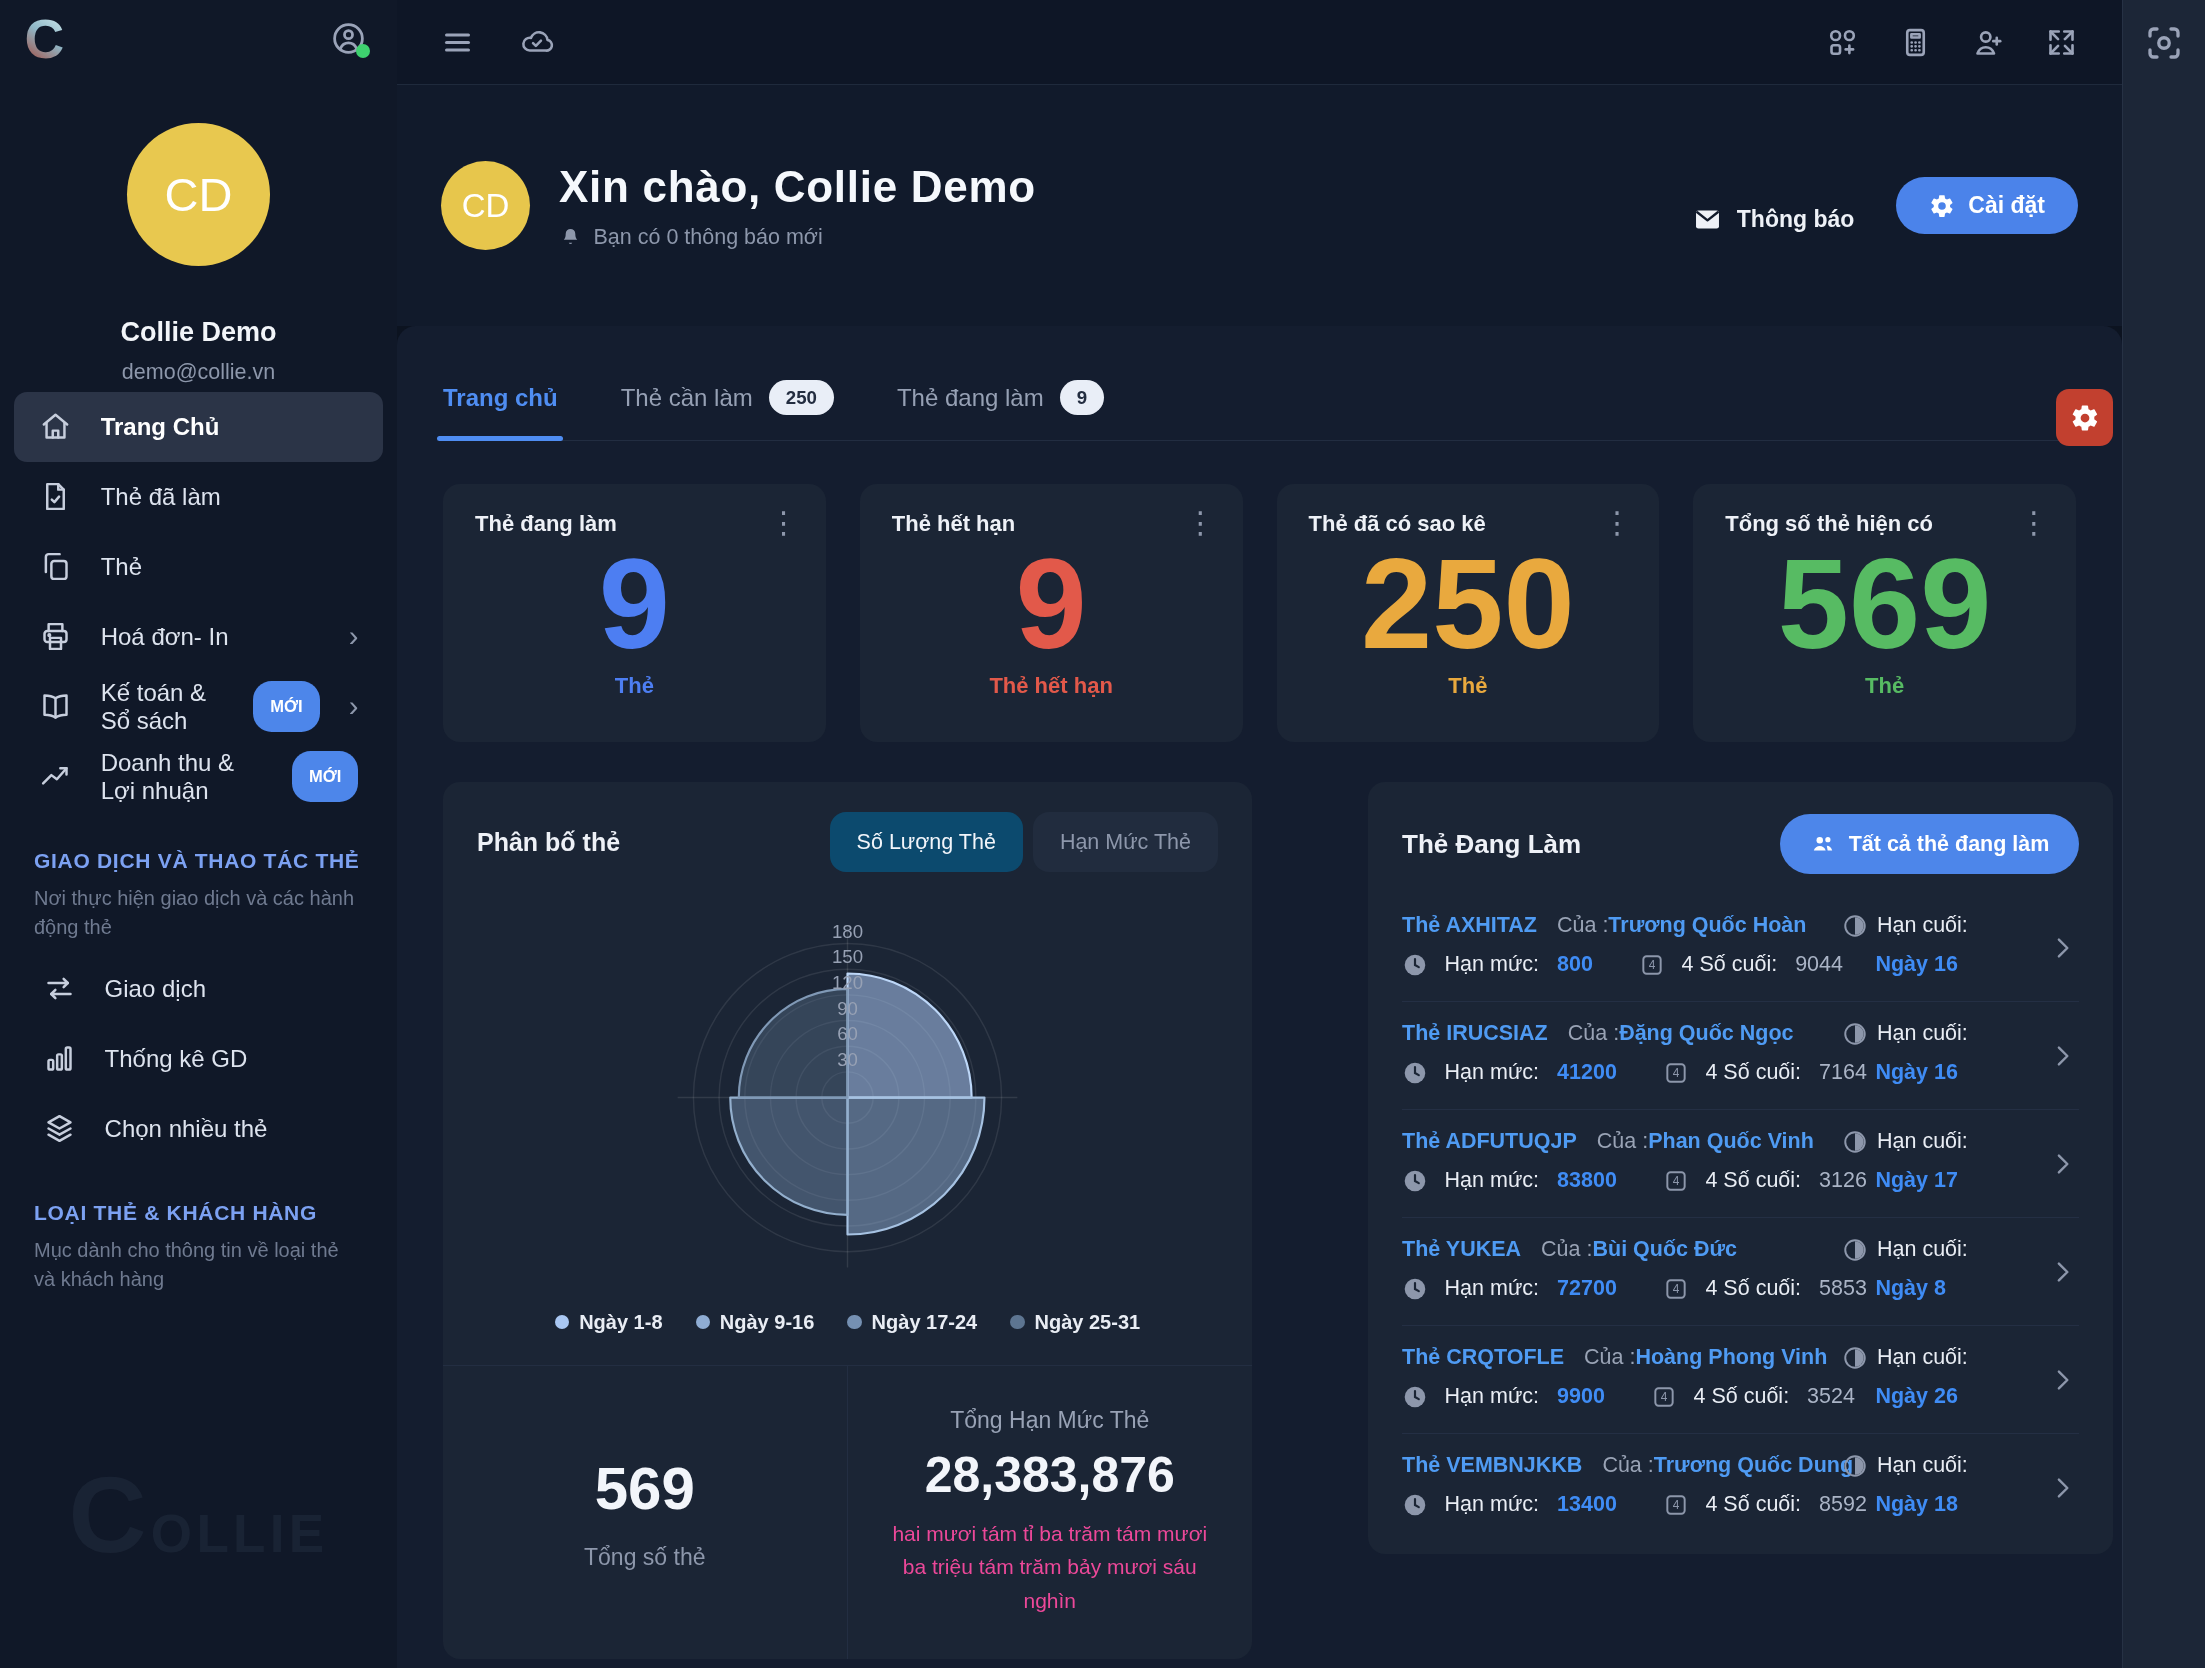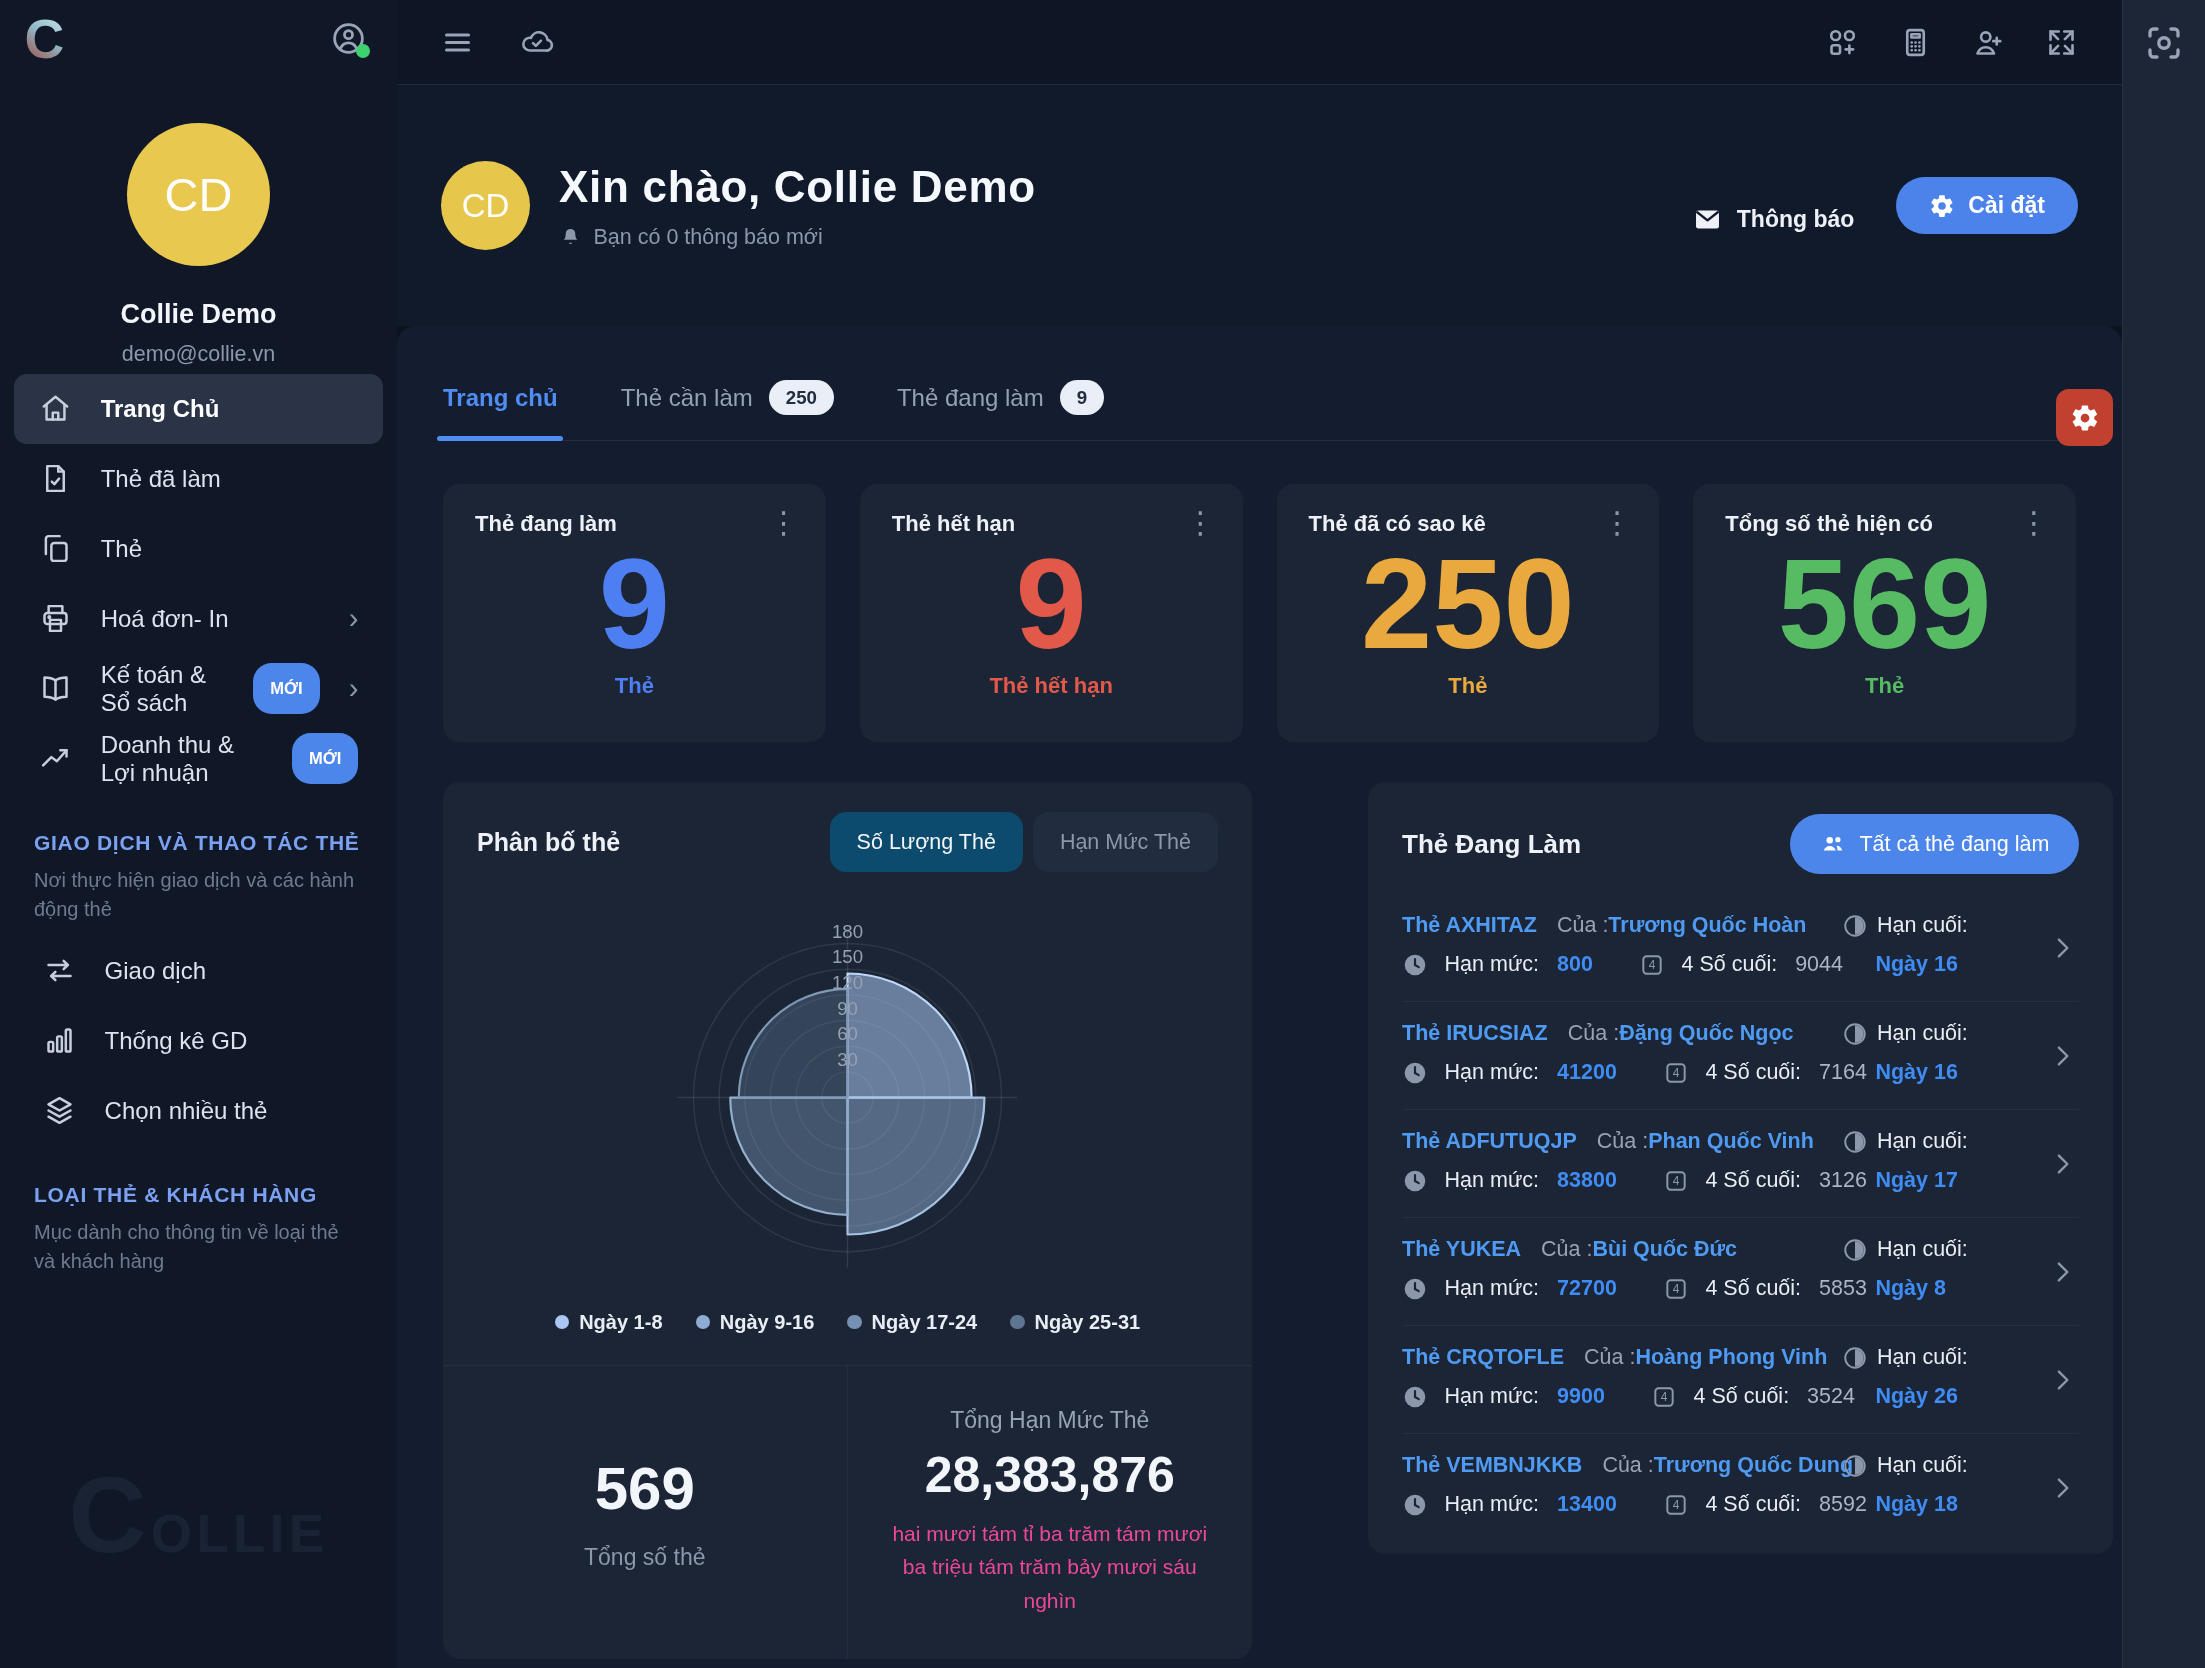--- a/index.html
+++ b/index.html
@@ -12,21 +12,21 @@
   .ic{display:block;}
   
   .sidebar{position:absolute;left:0;top:0;width:397px;height:1669px;background:#101828;box-sizing:border-box;}
   .sb-logo{position:absolute;left:24.4px;top:7.2px;font-size:55px;font-weight:bold;
     background:linear-gradient(215deg,#d9eef0 5%,#8fb8c8 45%,#a63a2c 95%);
     -webkit-background-clip:text;background-clip:text;color:transparent;}
   .sb-account{position:absolute;right:30px;top:20px;color:#9aa3b8;}
   .sb-account .dot{position:absolute;right:-2.9px;bottom:-1.4px;width:14.3px;height:14.3px;border-radius:50%;background:#3ed16f;}
   .sb-avatar{width:143px;height:143px;border-radius:50%;background:#e8c84f;margin:123px auto 0;
     display:flex;align-items:center;justify-content:center;font-size:47px;color:#fff;}
-  .sb-name{text-align:center;margin-top:33px;font-size:27px;font-weight:bold;color:#f2f5f9;}
+  .sb-name{text-align:center;margin-top:51px;font-size:27px;font-weight:bold;color:#f2f5f9;}
   .sb-email{text-align:center;margin-top:11.5px;font-size:21.5px;color:#8d97ab;}
   .nav{margin-top:7.2px;padding:0 14.3px;}
   .nav-item{height:70px;display:flex;align-items:center;padding:0 24.4px;border-radius:13px;
     color:#dde3ee;font-size:24px;gap:29px;cursor:pointer;}
   .nav-item.active{background:#2b3447;color:#ffffff;font-weight:600;}
   .nav-icon{width:33px;height:33px;color:#c7cedd;flex:none;}
   .nav-chevron{margin-left:auto;color:#8d97ab;font-size:29px;line-height:1;}
   .badge-new{background:#4d86ea;color:#fff;font-size:16.5px;font-weight:bold;padding:16px 17px;border-radius:18.7px;margin-left:11.5px;white-space:nowrap;}
   .sb-section{margin-top:37px;padding:0 20px 0 34px;}
   .sb-sec-title{font-size:21px;font-weight:bold;color:#7ca1f2;letter-spacing:0.7px;}
@@ -95,21 +95,21 @@
   .foot-right{flex:1;display:flex;flex-direction:column;align-items:center;justify-content:center;padding:0 40px;text-align:center;box-sizing:border-box;}
   .limit-title{font-size:23px;color:#98a2b5;}
   .limit-value{font-size:50px;font-weight:bold;color:#f2f5fa;margin:11.5px 0 13px;}
   .limit-words{font-size:21px;color:#ec4899;line-height:1.6;max-width:402px;}
   
   .list-card{position:absolute;top:456px;left:971px;right:8.6px;height:772px;background:#1b2535;border-radius:17px;
     padding:32px 34px;box-sizing:border-box;}
   .list-head{display:flex;align-items:center;justify-content:space-between;}
   .list-title{font-size:26px;font-weight:600;color:#eef1f7;}
   .all-btn{height:60px;border-radius:30px;background:#4d86ea;color:#fff;border:none;display:flex;align-items:center;gap:13px;
-    padding:0 30px;font-size:21.5px;font-weight:400;font-family:inherit;cursor:pointer;}
+    padding:0 30px;font-size:21.5px;font-weight:700;font-family:inherit;cursor:pointer;}
   .card-item{position:relative;height:108px;box-sizing:border-box;padding:18.7px 244px 0 0;border-bottom:1.4px solid #242f44;cursor:pointer;}
   .card-item:last-child{border-bottom:none;}
   .ci-row{display:flex;align-items:center;white-space:nowrap;}
   .ci-name{font-size:21.5px;font-weight:600;color:#4f9bf3;}
   .ci-ownerpfx{font-size:21.5px;color:#99a3b5;margin-left:20px;}
   .ci-owner{font-size:21.5px;color:#4f9bf3;font-weight:bold;}
   .ci-row2{margin-top:14.3px;gap:8px;}
   .ci-lbl{font-size:21.5px;color:#e9edf4;margin-left:8.6px;}
   .ci-limit{font-size:21.5px;font-weight:bold;color:#3f8cf5;margin-left:10px;}
   .ci-last4{font-size:21.5px;color:#aab4c6;margin-left:10px;}

